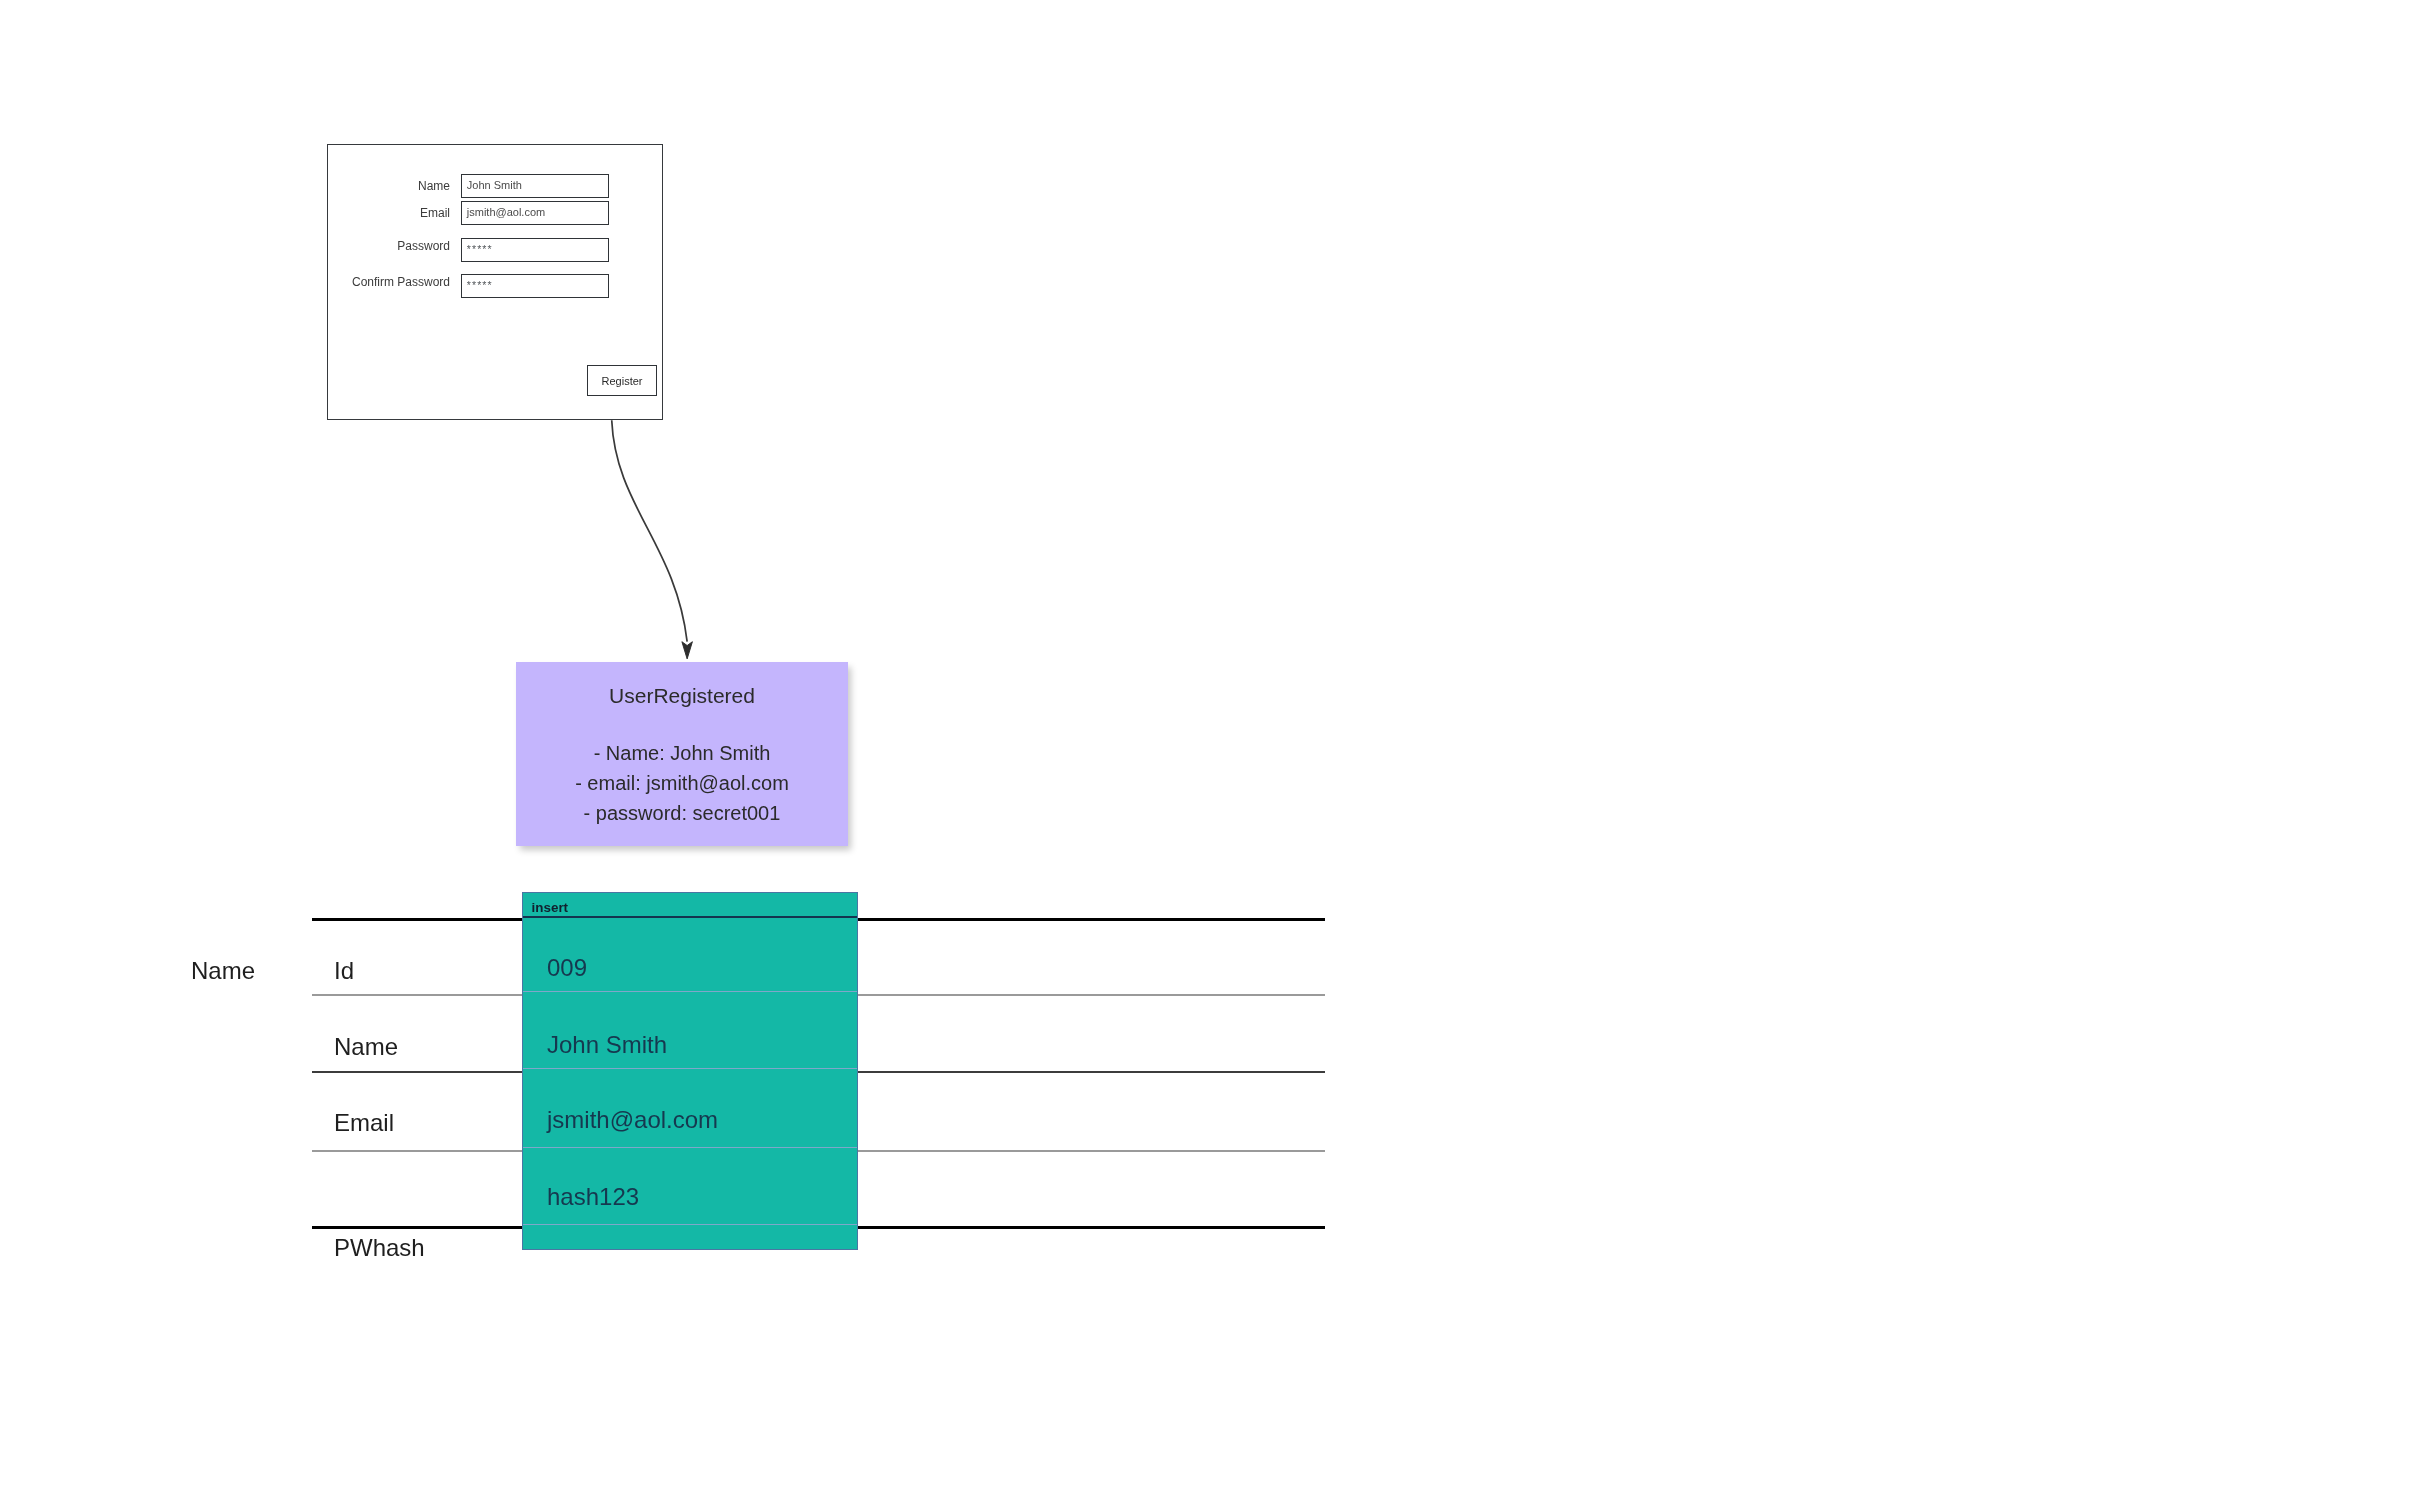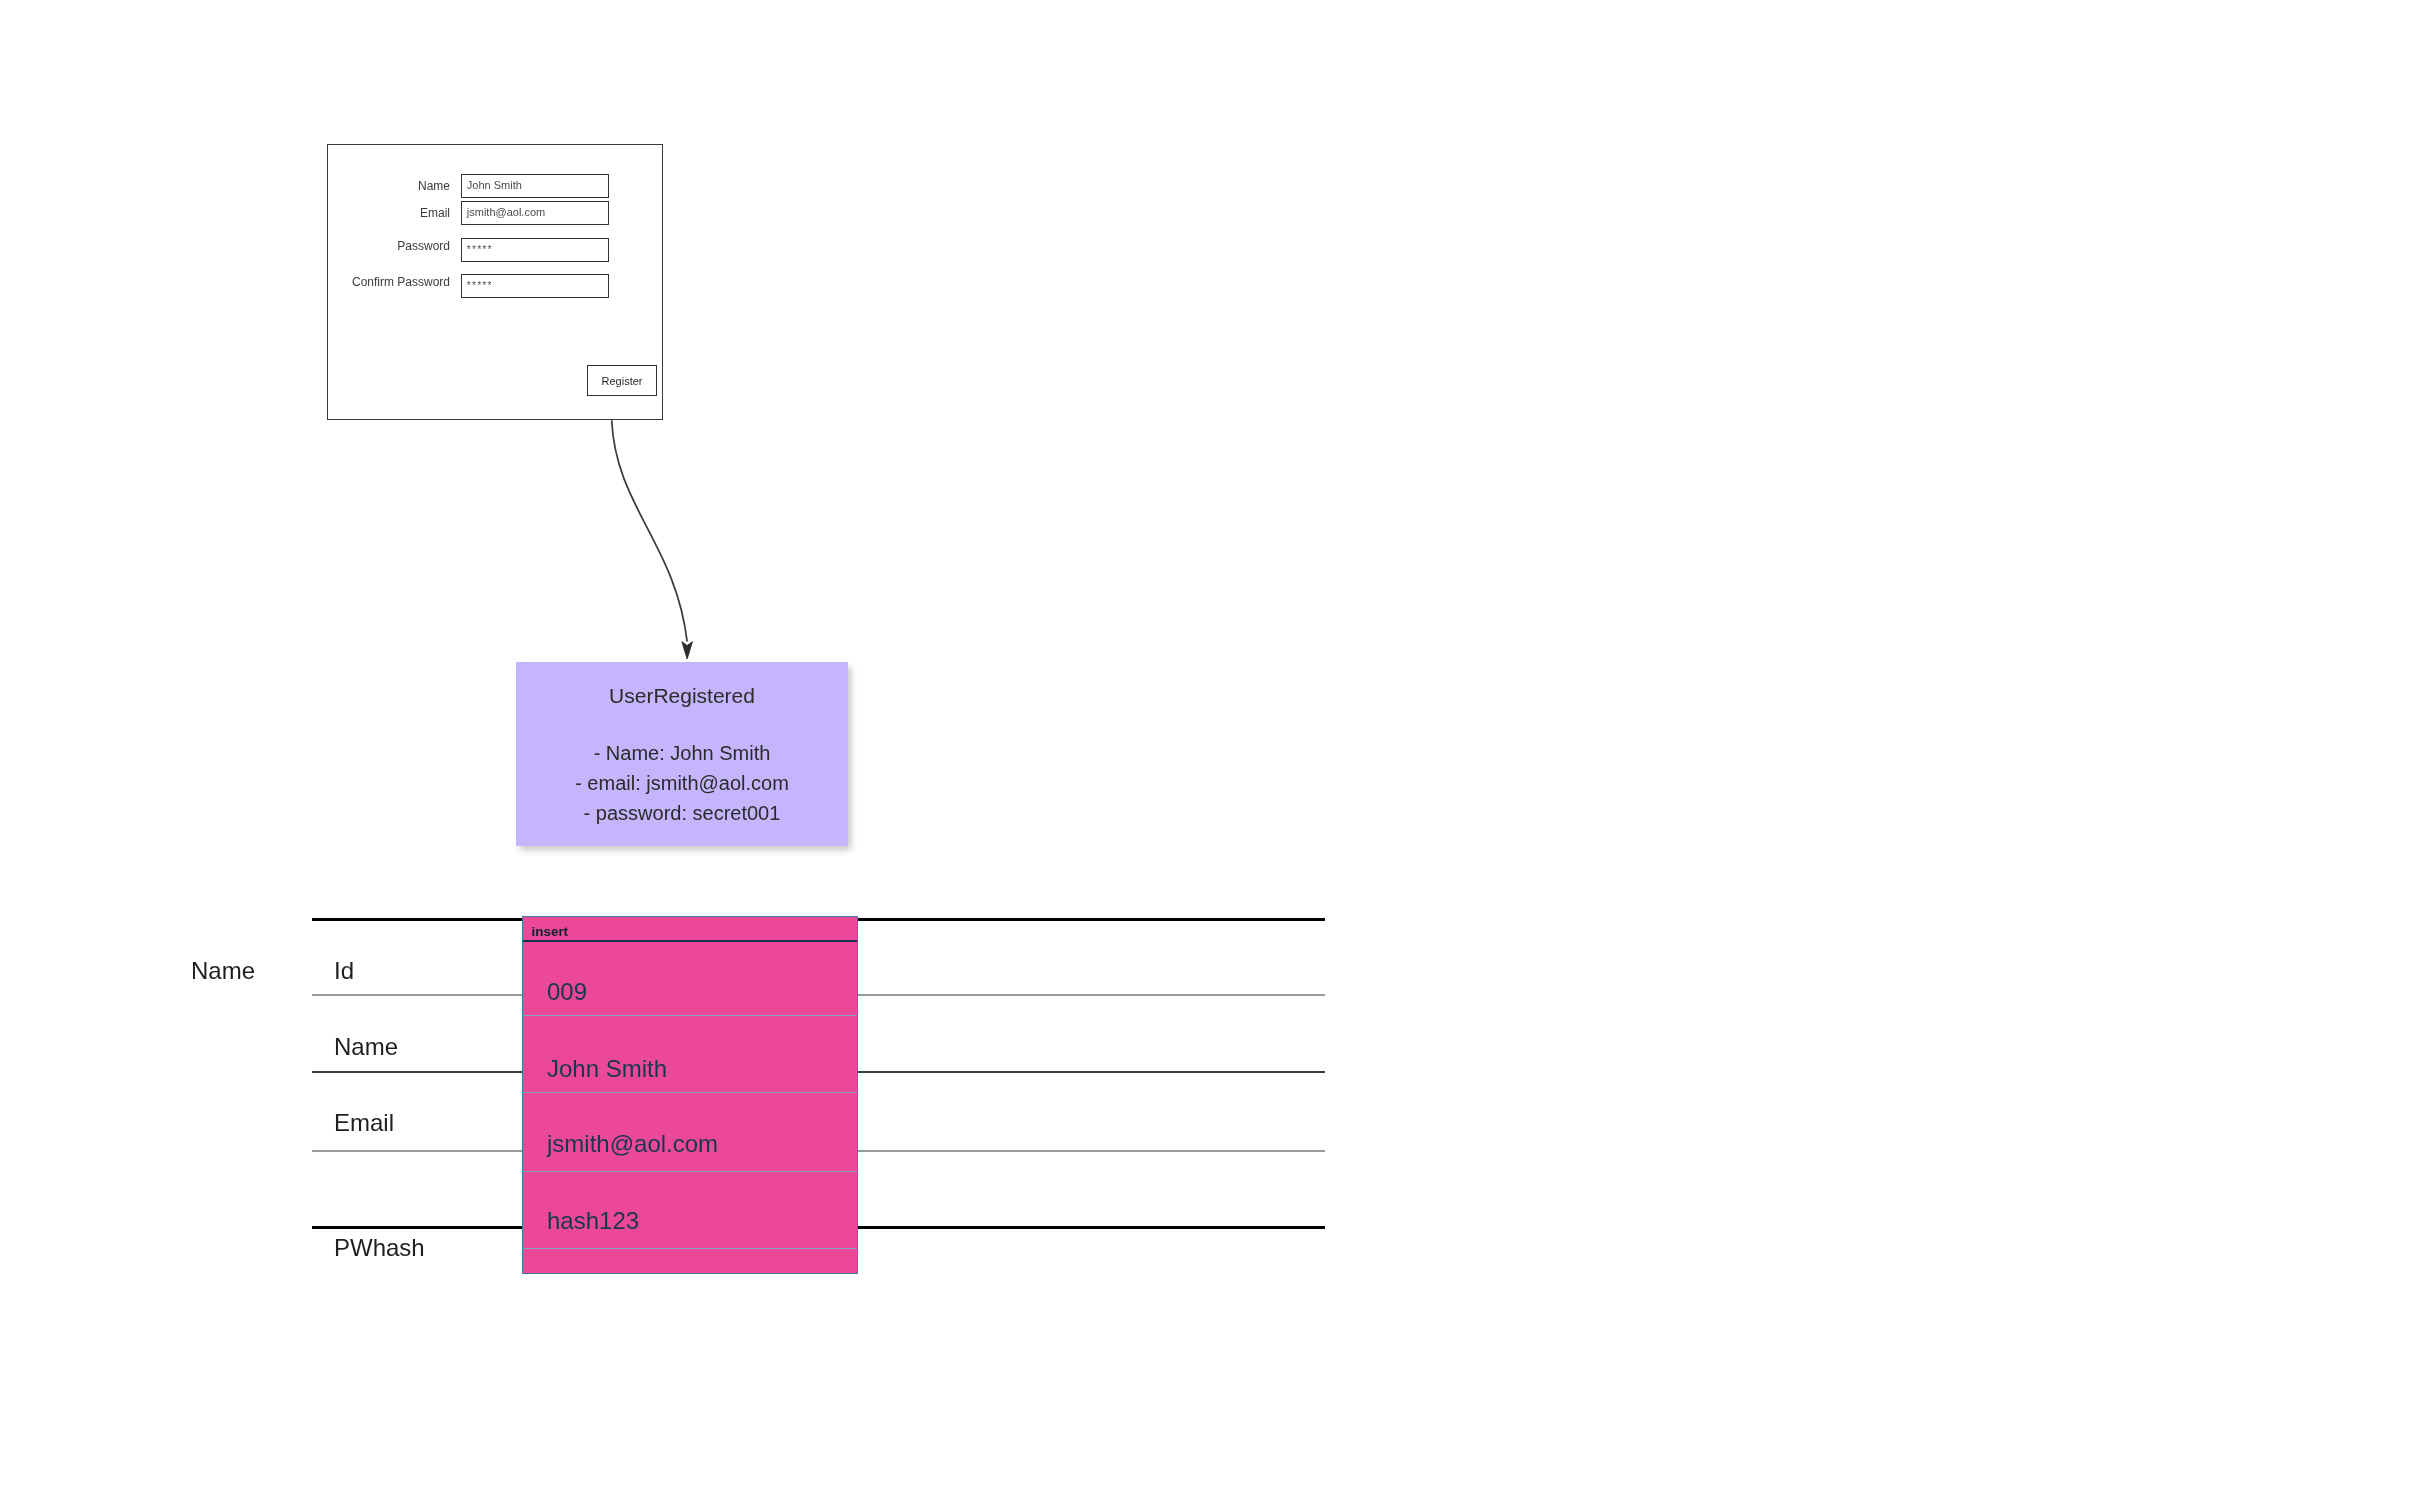--- a/index.html
+++ b/index.html
@@ -172,24 +172,24 @@
     font-size: 24px;
     line-height: 31px;
     color: #1f1f1f;
     white-space: nowrap;
   }
 
   
   .insert-col {
     position: absolute;
     left: 494px;
-    top: 916px;
+    top: 892px;
     width: 336px;
     height: 358px;
-    background: #ec4899;
+    background: #14b8a6;
     border: 1.4px solid #4a76a3;
     box-sizing: border-box;
   }
   .insert-header {
     position: absolute;
     left: 8.6px;
     top: 5.7px;
     font-size: 13.4px;
     font-weight: bold;
     line-height: 17px;

